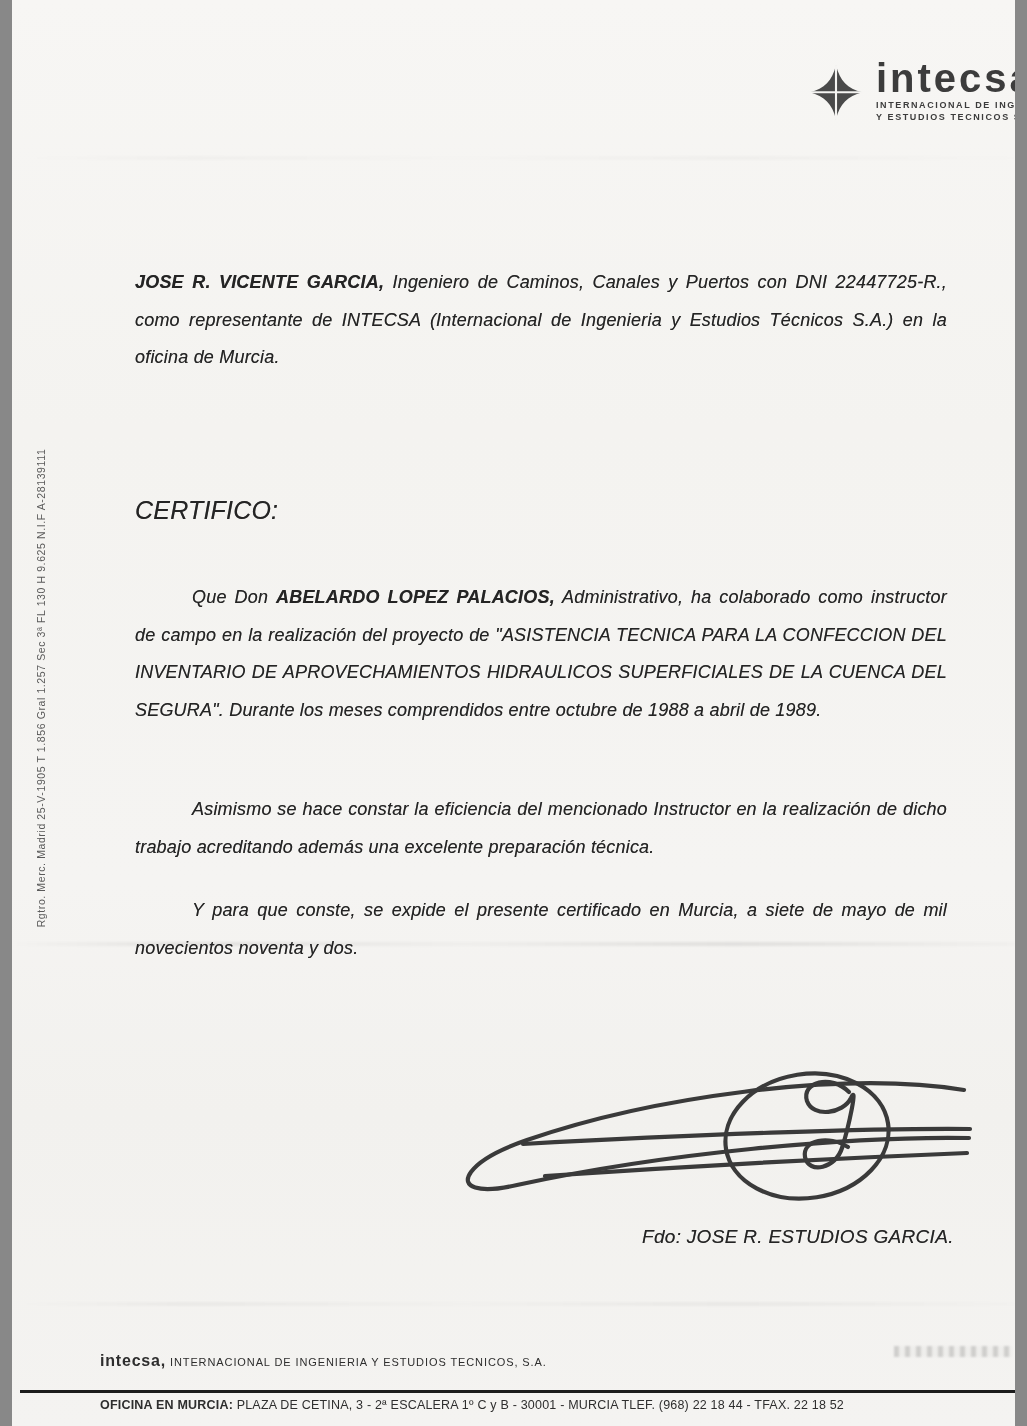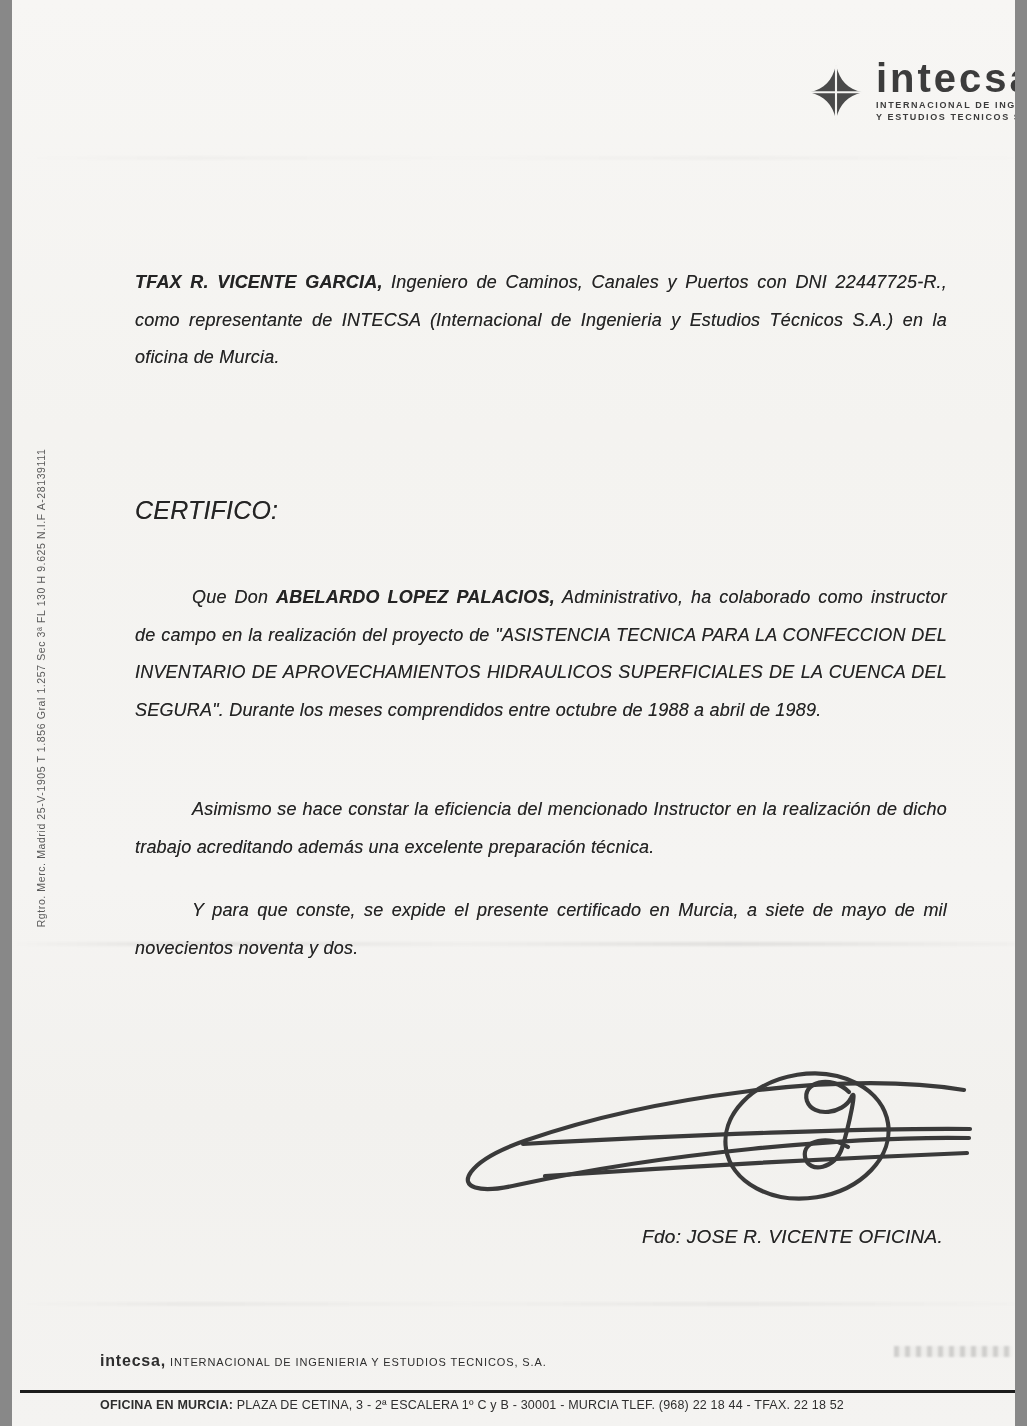--- a/index.html
+++ b/index.html
@@ -87,39 +87,39 @@
     </svg>
     <div class="lh-text">
       <div class="wordmark">intecsa</div>
       <div class="lh-sub">INTERNACIONAL DE INGENIERIA</div>
       <div class="lh-sub lh-sub2">Y ESTUDIOS TECNICOS S.A.</div>
     </div>
   </div>
 
   <div class="side-note">Rgtro. Merc. Madrid 25-V-1905   T 1.856   Gral 1.257   Sec 3ª   FL 130   H 9.625   N.I.F  A-28139111</div>
 
-  <p class="bodytext intro"><span class="name-bold">TFAX R. VICENTE GARCIA,</span><span> Ingeniero de Caminos, Canales y Puertos con DNI 22447725-R., como representante de INTECSA (Internacional de Ingenieria y Estudios Técnicos S.A.) en la oficina de Murcia.</span></p>
+  <p class="bodytext intro"><span class="name-bold">JOSE R. VICENTE GARCIA,</span><span> Ingeniero de Caminos, Canales y Puertos con DNI 22447725-R., como representante de INTECSA (Internacional de Ingenieria y Estudios Técnicos S.A.) en la oficina de Murcia.</span></p>
 
   <div class="bodytext certifico">CERTIFICO:</div>
 
   <p class="bodytext para-1"><span>Que Don </span><span class="name-bold">ABELARDO LOPEZ PALACIOS,</span><span> Administrativo, ha  colaborado como instructor de campo en la realización del proyecto de "ASISTENCIA TECNICA PARA LA CONFECCION DEL INVENTARIO DE APROVECHAMIENTOS HIDRAULICOS SUPERFICIALES DE LA CUENCA DEL SEGURA". Durante los meses comprendidos entre octubre de 1988 a abril de 1989.</span></p>
 
   <p class="bodytext para-2">Asimismo se hace constar la eficiencia del mencionado Instructor en la realización de dicho trabajo acreditando además una excelente preparación técnica.</p>
 
   <p class="bodytext para-3">Y para que conste, se expide el presente certificado en Murcia, a siete de mayo de mil novecientos noventa y dos.</p>
 
   <svg class="signature" viewBox="0 0 540 170" aria-hidden="true">
     <path d="M 515 38 C 390 18, 200 46, 78 88 C 46 99, 30 109, 22 120 C 11 135, 29 142, 68 133 C 215 101, 400 84, 520 86"></path>
     <path d="M 74 92 C 255 82, 430 76, 521 77"></path>
     <path d="M 96 124 C 300 110, 468 103, 518 101"></path>
     <ellipse cx="358" cy="84" rx="82" ry="62" transform="rotate(-9 358 84)"></ellipse>
     <path d="M 400 40 C 382 22, 352 30, 358 49 C 364 66, 394 62, 402 46 C 409 31, 400 74, 393 96 C 387 116, 360 123, 356 105 C 353 88, 380 83, 399 95"></path>
   </svg>
 
-  <div class="fdo-line">Fdo: JOSE R. VICENTE OFICINA.</div>
+  <div class="fdo-line">Fdo: JOSE R. ESTUDIOS GARCIA.</div>
 
   <div class="footer-brand"><span class="brand">intecsa,</span><span class="brand-rest"> INTERNACIONAL DE INGENIERIA Y ESTUDIOS TECNICOS, S.A.</span></div>
 
   <div class="footer-rule"></div>
 
   <div class="footer-office"><span class="office-label">OFICINA EN MURCIA:</span><span> PLAZA DE CETINA, 3 - 2ª ESCALERA 1º C y B - 30001 - MURCIA   TLEF. (968) 22 18 44 - TFAX. 22 18 52</span></div>
 
 </div>
 
 </body></html>

